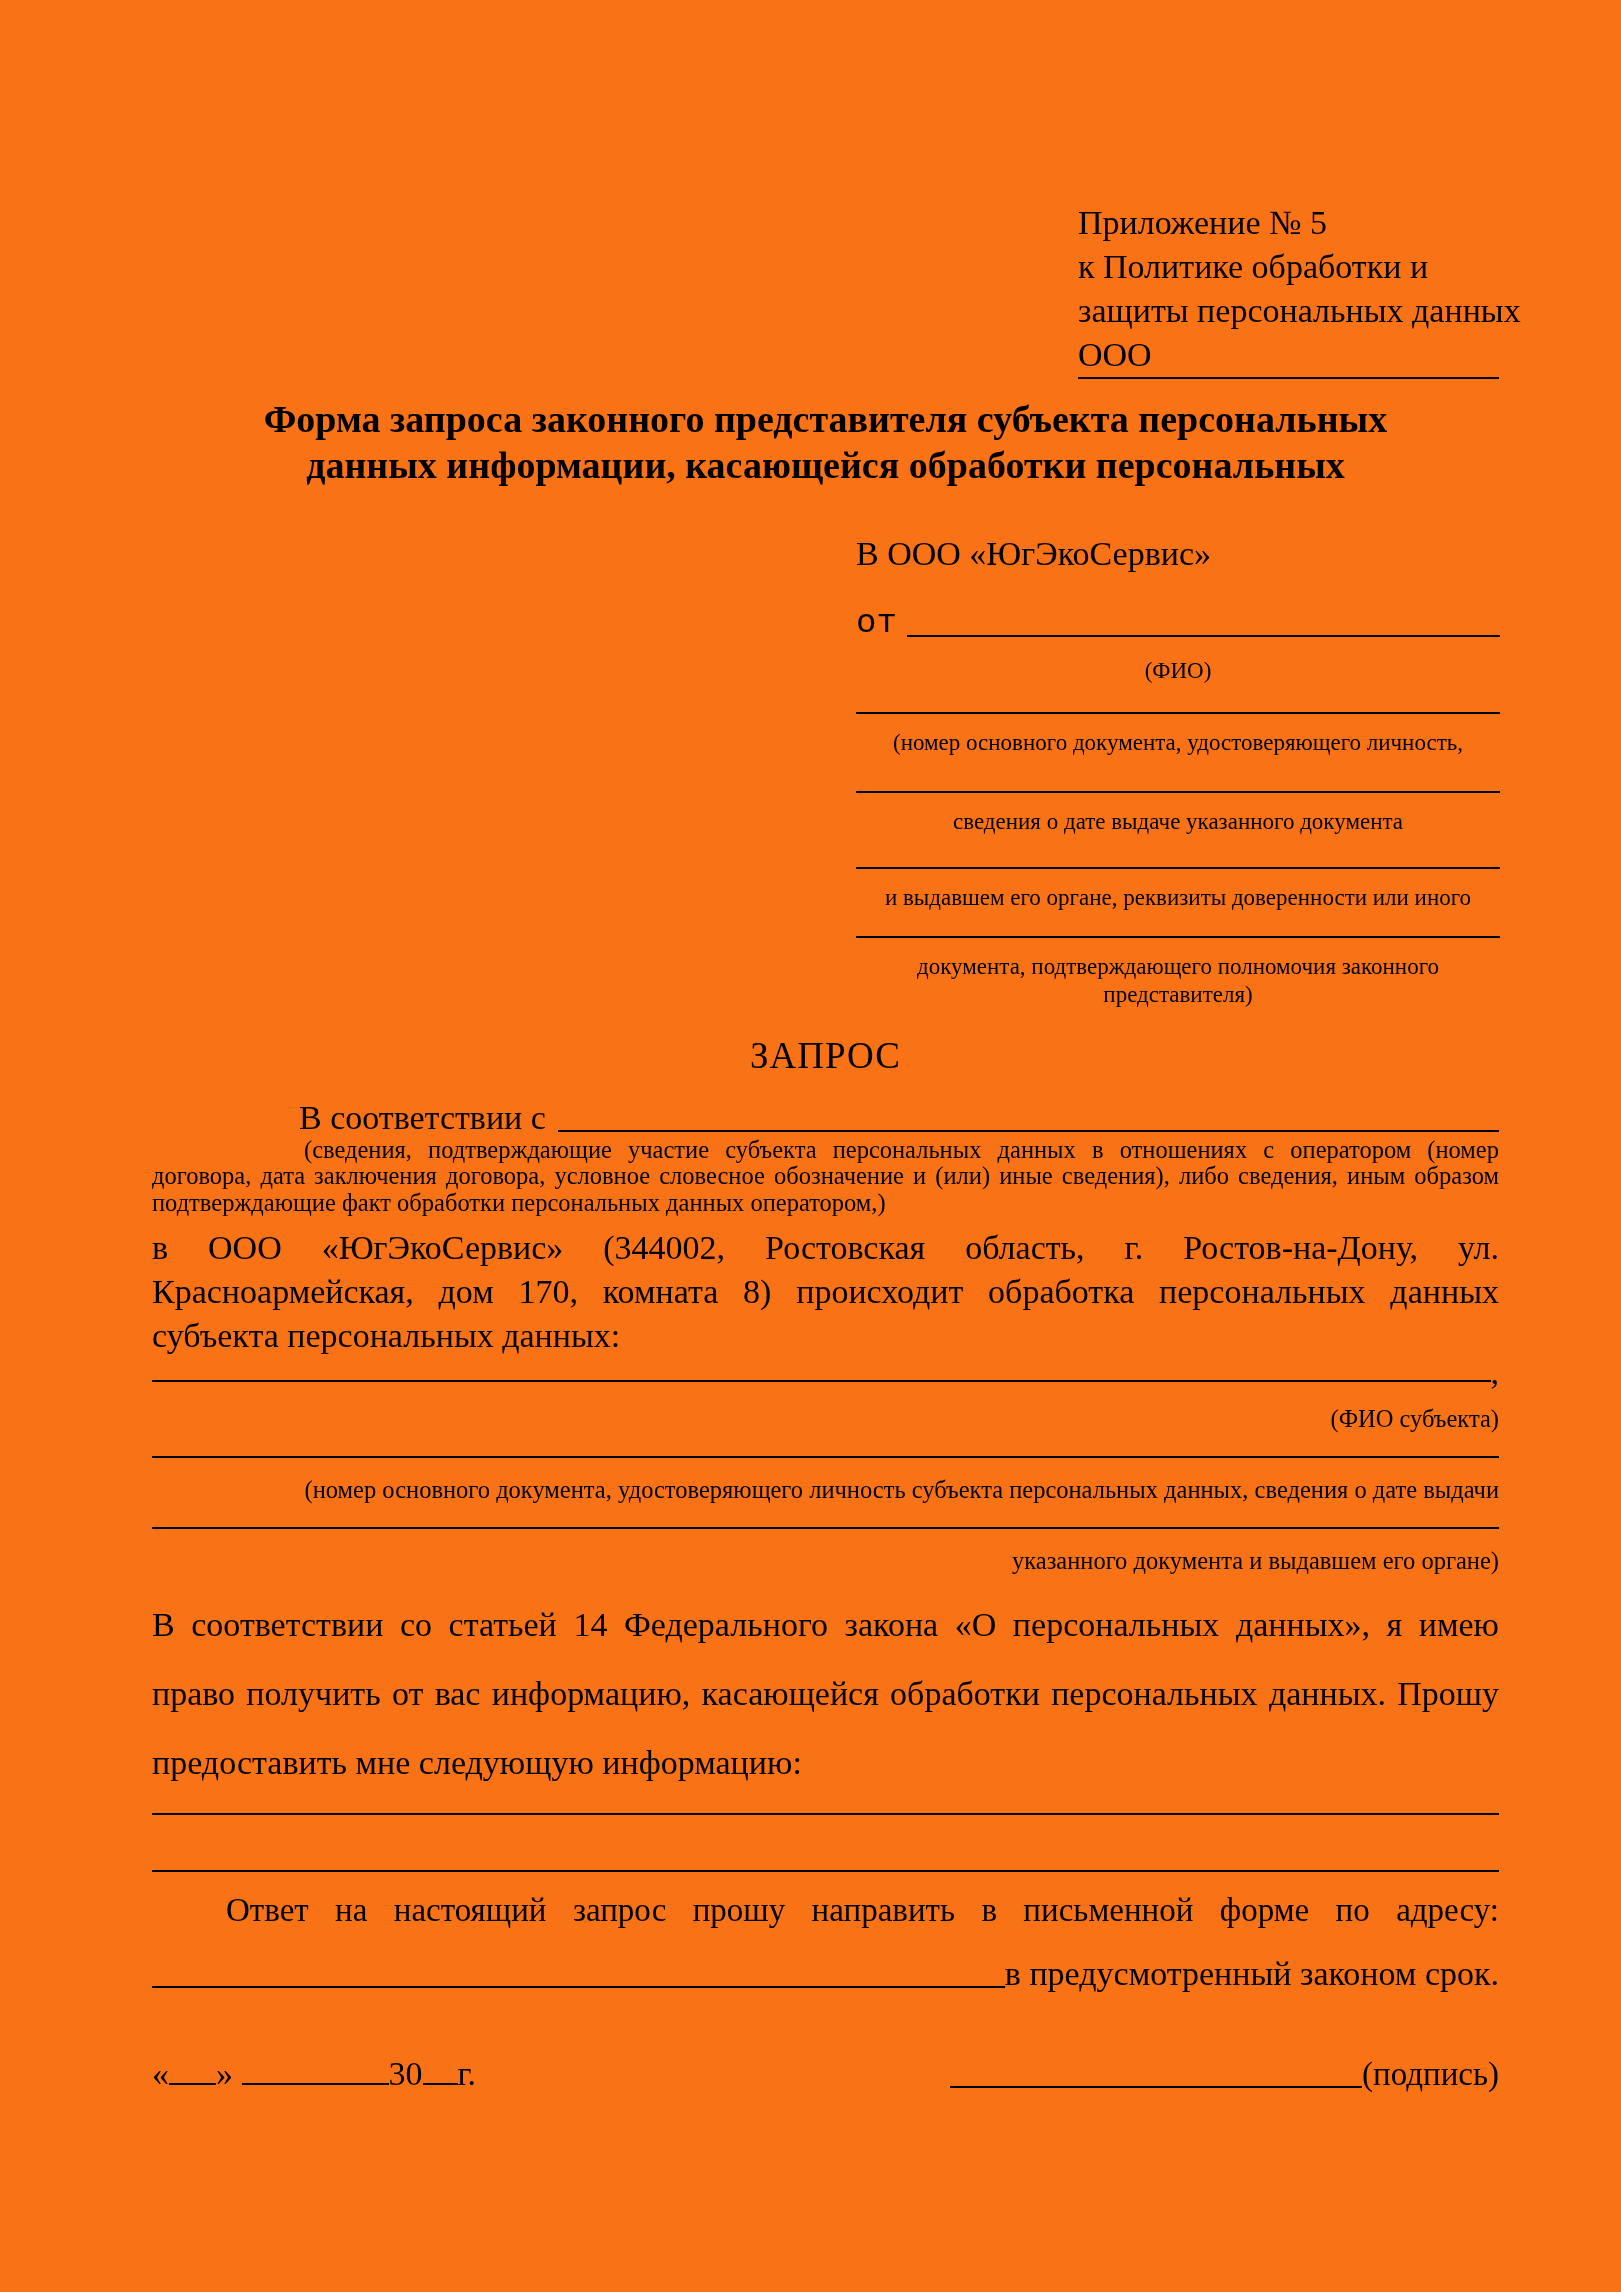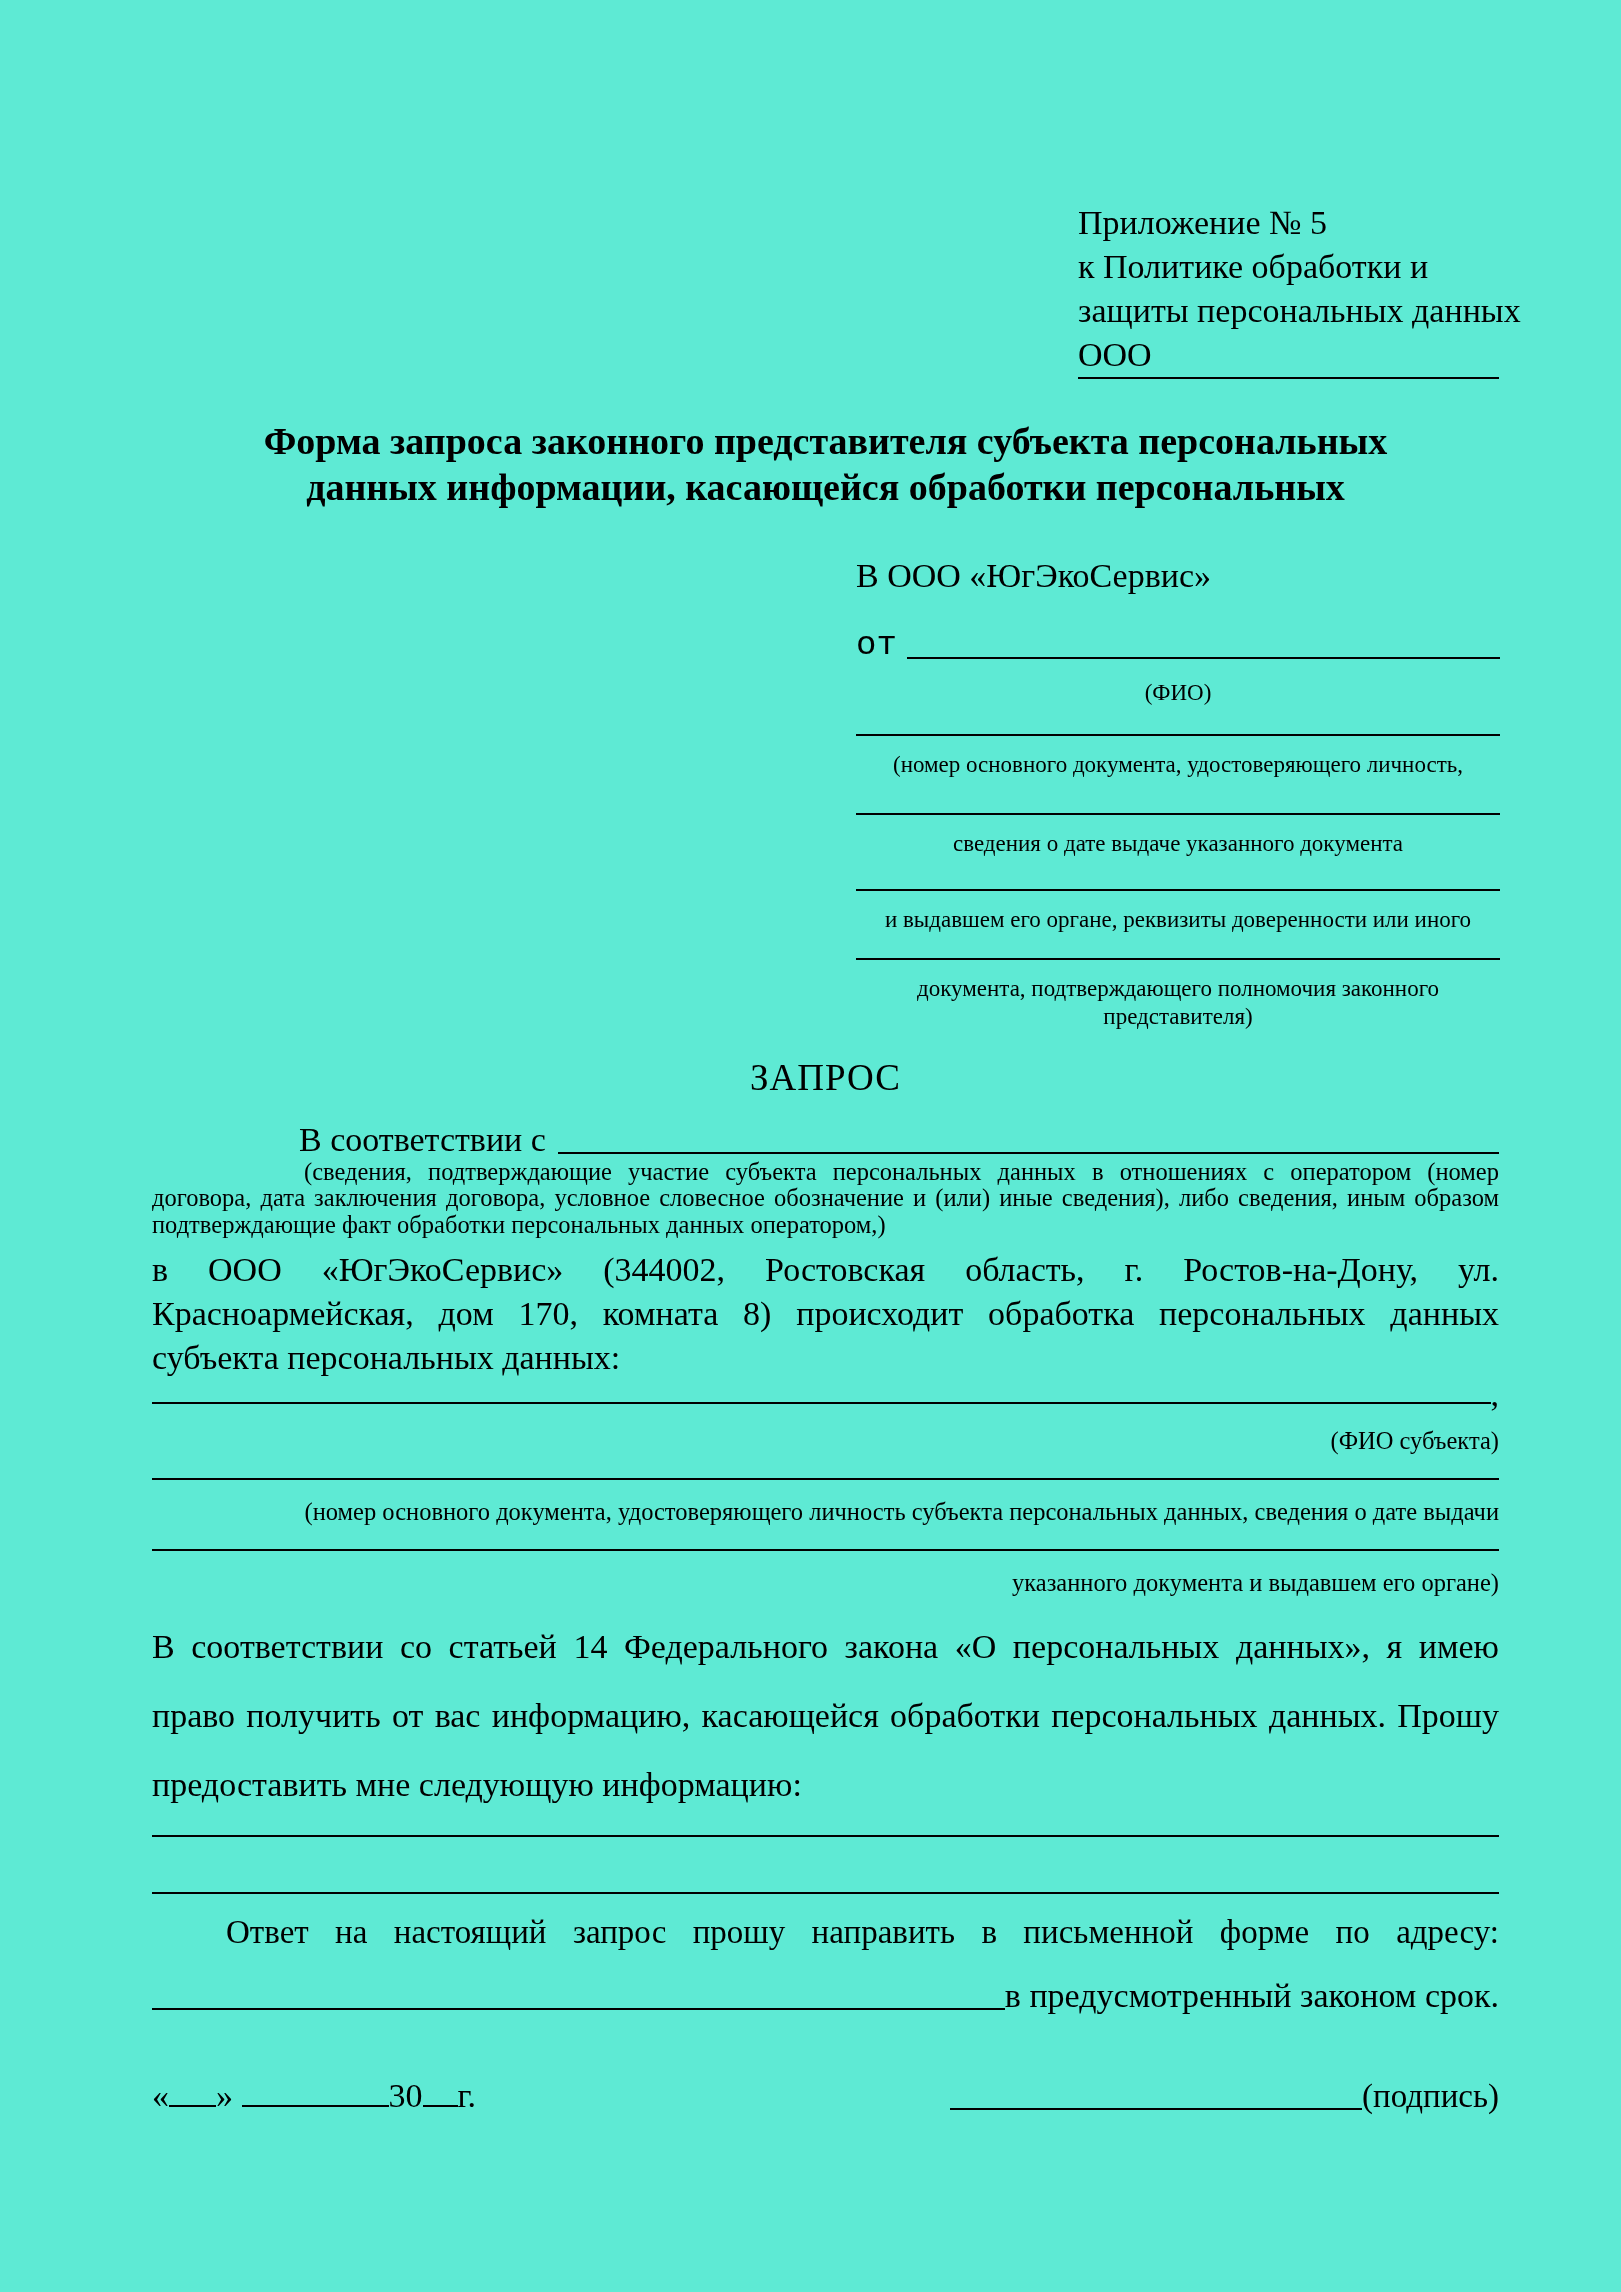--- a/index.html
+++ b/index.html
@@ -1,34 +1,34 @@
 <!DOCTYPE html>
 <html><head>
 <meta charset="utf-8">
 <style>
   html,body { margin:0; padding:0; background:#e8e8e8; }
   .page {
     width:1621px; height:2293px;
     margin:0 auto;
-    background:#5eead4;
+    background:#f97316;
     color:#000000;
     font-family:"Liberation Serif", serif;
     font-size:34px;
     position:relative;
     overflow:hidden;
   }
   .content { padding:201px 122px 0 152px; }
 
   
   .appendix { margin-left:926px; line-height:44px; white-space:nowrap; }
   .ooo-row { display:flex;flex-direction:column; }
   .ooo-row .grow { flex:1; border-bottom:2.9px solid #000; margin-bottom:4.9px; }
 
   
-  .title { margin-top:34px; text-align:center; font-weight:bold; font-size:38px; line-height:46px; }
+  .title { margin-top:12px; text-align:center; font-weight:bold; font-size:38px; line-height:46px; }
 
   
   .addr { margin-left:704px; width:644px; }
   .addr-to { margin-top:45px; line-height:41px; }
   .from-row { display:flex; margin-top:25px; height:43px;font-family:Liberation Mono, monospace; }
   .from-row .lbl { align-self:flex-end; padding-right:9.8px; }
   .grow { flex:1; border-bottom:2.9px solid #000; margin-bottom:4.9px; }
   .fcap { font-size:23px; text-align:center; margin-top:15px; line-height:27.4px; }
   .fline { height:0; border-bottom:2.9px solid #000; }
   .fld1 .fline { margin-top:27.4px; }

